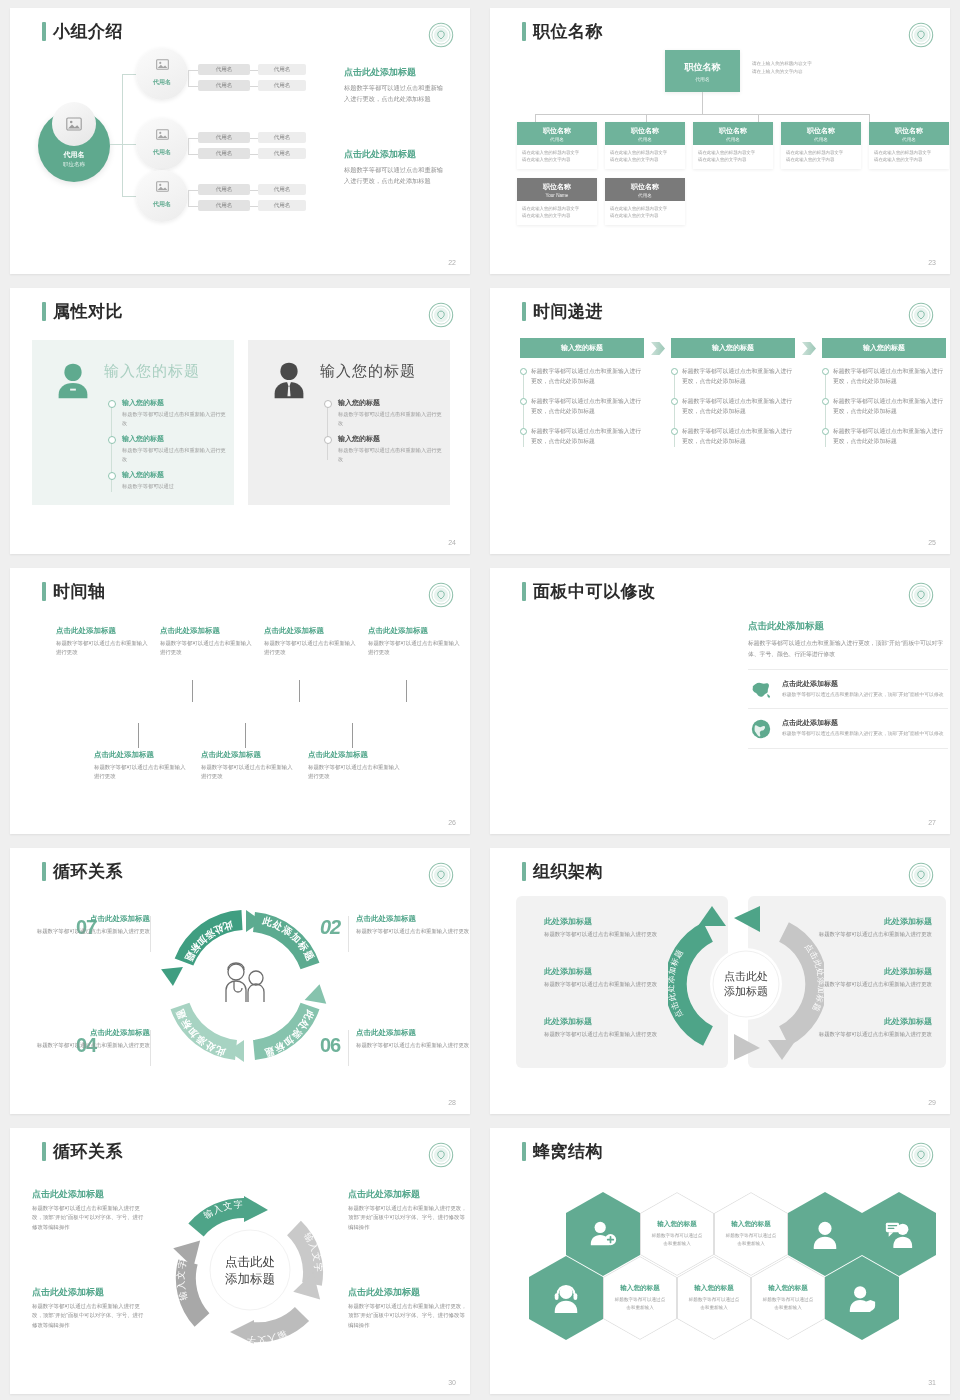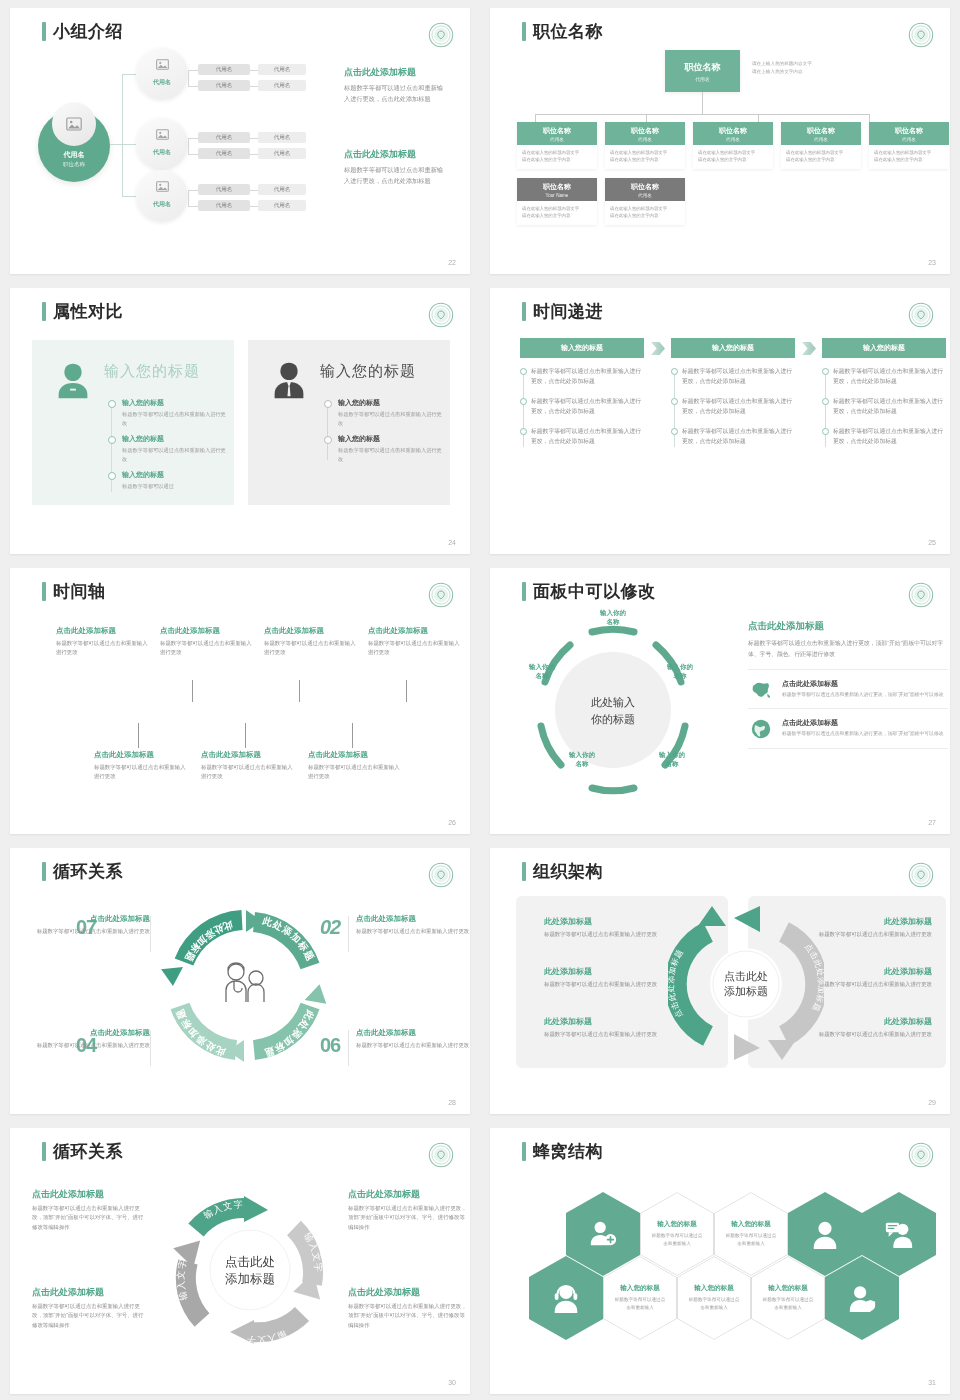--- a/index.html
+++ b/index.html
@@ -571,45 +571,20 @@
       <div class="accentbar"></div>
       <div class="s-title">面板中可以修改</div>
     </div>
     <svg class="logo" viewBox="0 0 40 40">
       <circle cx="20" cy="20" r="18" fill="none" stroke="#8dbfaa" stroke-width="1.6"></circle>
       <circle cx="20" cy="20" r="14" fill="none" stroke="#a9cfbe" stroke-width="1"></circle>
       <circle cx="20" cy="20" r="11" fill="#e9f3ef"></circle>
       <path d="M20 14c-3 0-5 2-5 5 0 3 2.5 5 5 7 2.5-2 5-4 5-7 0-3-2-5-5-5z" fill="none" stroke="#6fb39b" stroke-width="1.3"></path>
     </svg>
 
-    <div class="ring">
-      <svg viewBox="0 0 210 200" style="position:absolute;inset:0;">
-        <circle cx="105" cy="100" r="58" fill="#f0f0f0"></circle>
-        <g fill="none" stroke="#5faa8f" stroke-width="7" stroke-linecap="round">
-          <path d="M 84 22 A 80 80 0 0 1 126 22"></path>
-          <path d="M 148 35 A 80 80 0 0 1 173 72"></path>
-          <path d="M 177 116 A 80 80 0 0 1 157 155"></path>
-          <path d="M 126 178 A 80 80 0 0 1 84 178"></path>
-          <path d="M 53 155 A 80 80 0 0 1 33 116"></path>
-          <path d="M 37 72 A 80 80 0 0 1 62 35"></path>
-        </g>
-      </svg>
-      <div class="rlabel" style="left:70px;top:-2px;width:70px;white-space:pre-line;">输入你的
-名称</div>
-      <div class="rlabel" style="left:140px;top:52px;width:64px;white-space:pre-line;">输入你的
-名称</div>
-      <div class="rlabel" style="left:132px;top:140px;width:64px;white-space:pre-line;">输入你的
-名称</div>
-      <div class="rlabel" style="left:42px;top:140px;width:64px;white-space:pre-line;">输入你的
-名称</div>
-      <div class="rlabel" style="left:2px;top:52px;width:64px;white-space:pre-line;">输入你的
-名称</div>
-      <div class="rcenter" style="white-space:pre-line;">此处输入
-你的标题</div>
-    </div>
 
     <div class="rightpanel">
       <h4>点击此处添加标题</h4>
       <p class="lead">标题数字等都可以通过点击和重新输入进行更改，顶部“开始”面板中可以对字体、字号、颜色、行距等进行修改</p>
       <div class="irow">
         <div class="ic">
           <svg width="22" height="20" viewBox="0 0 24 22">
                 <path d="M3 7c2-2 4-4 7-4 2 0 3 1 5 1s3-1 5 0c1 1 1 3 0 5-1 2 0 3-1 5-1 1-3 1-4 3-1 1-3 2-5 1-2-1-2-3-4-4-2-1-4-3-3-5z" fill="#5faa8f"></path>
                 <path d="M19 15l3 3-1 2-2-2z" fill="#5faa8f"></path>
               </svg>

